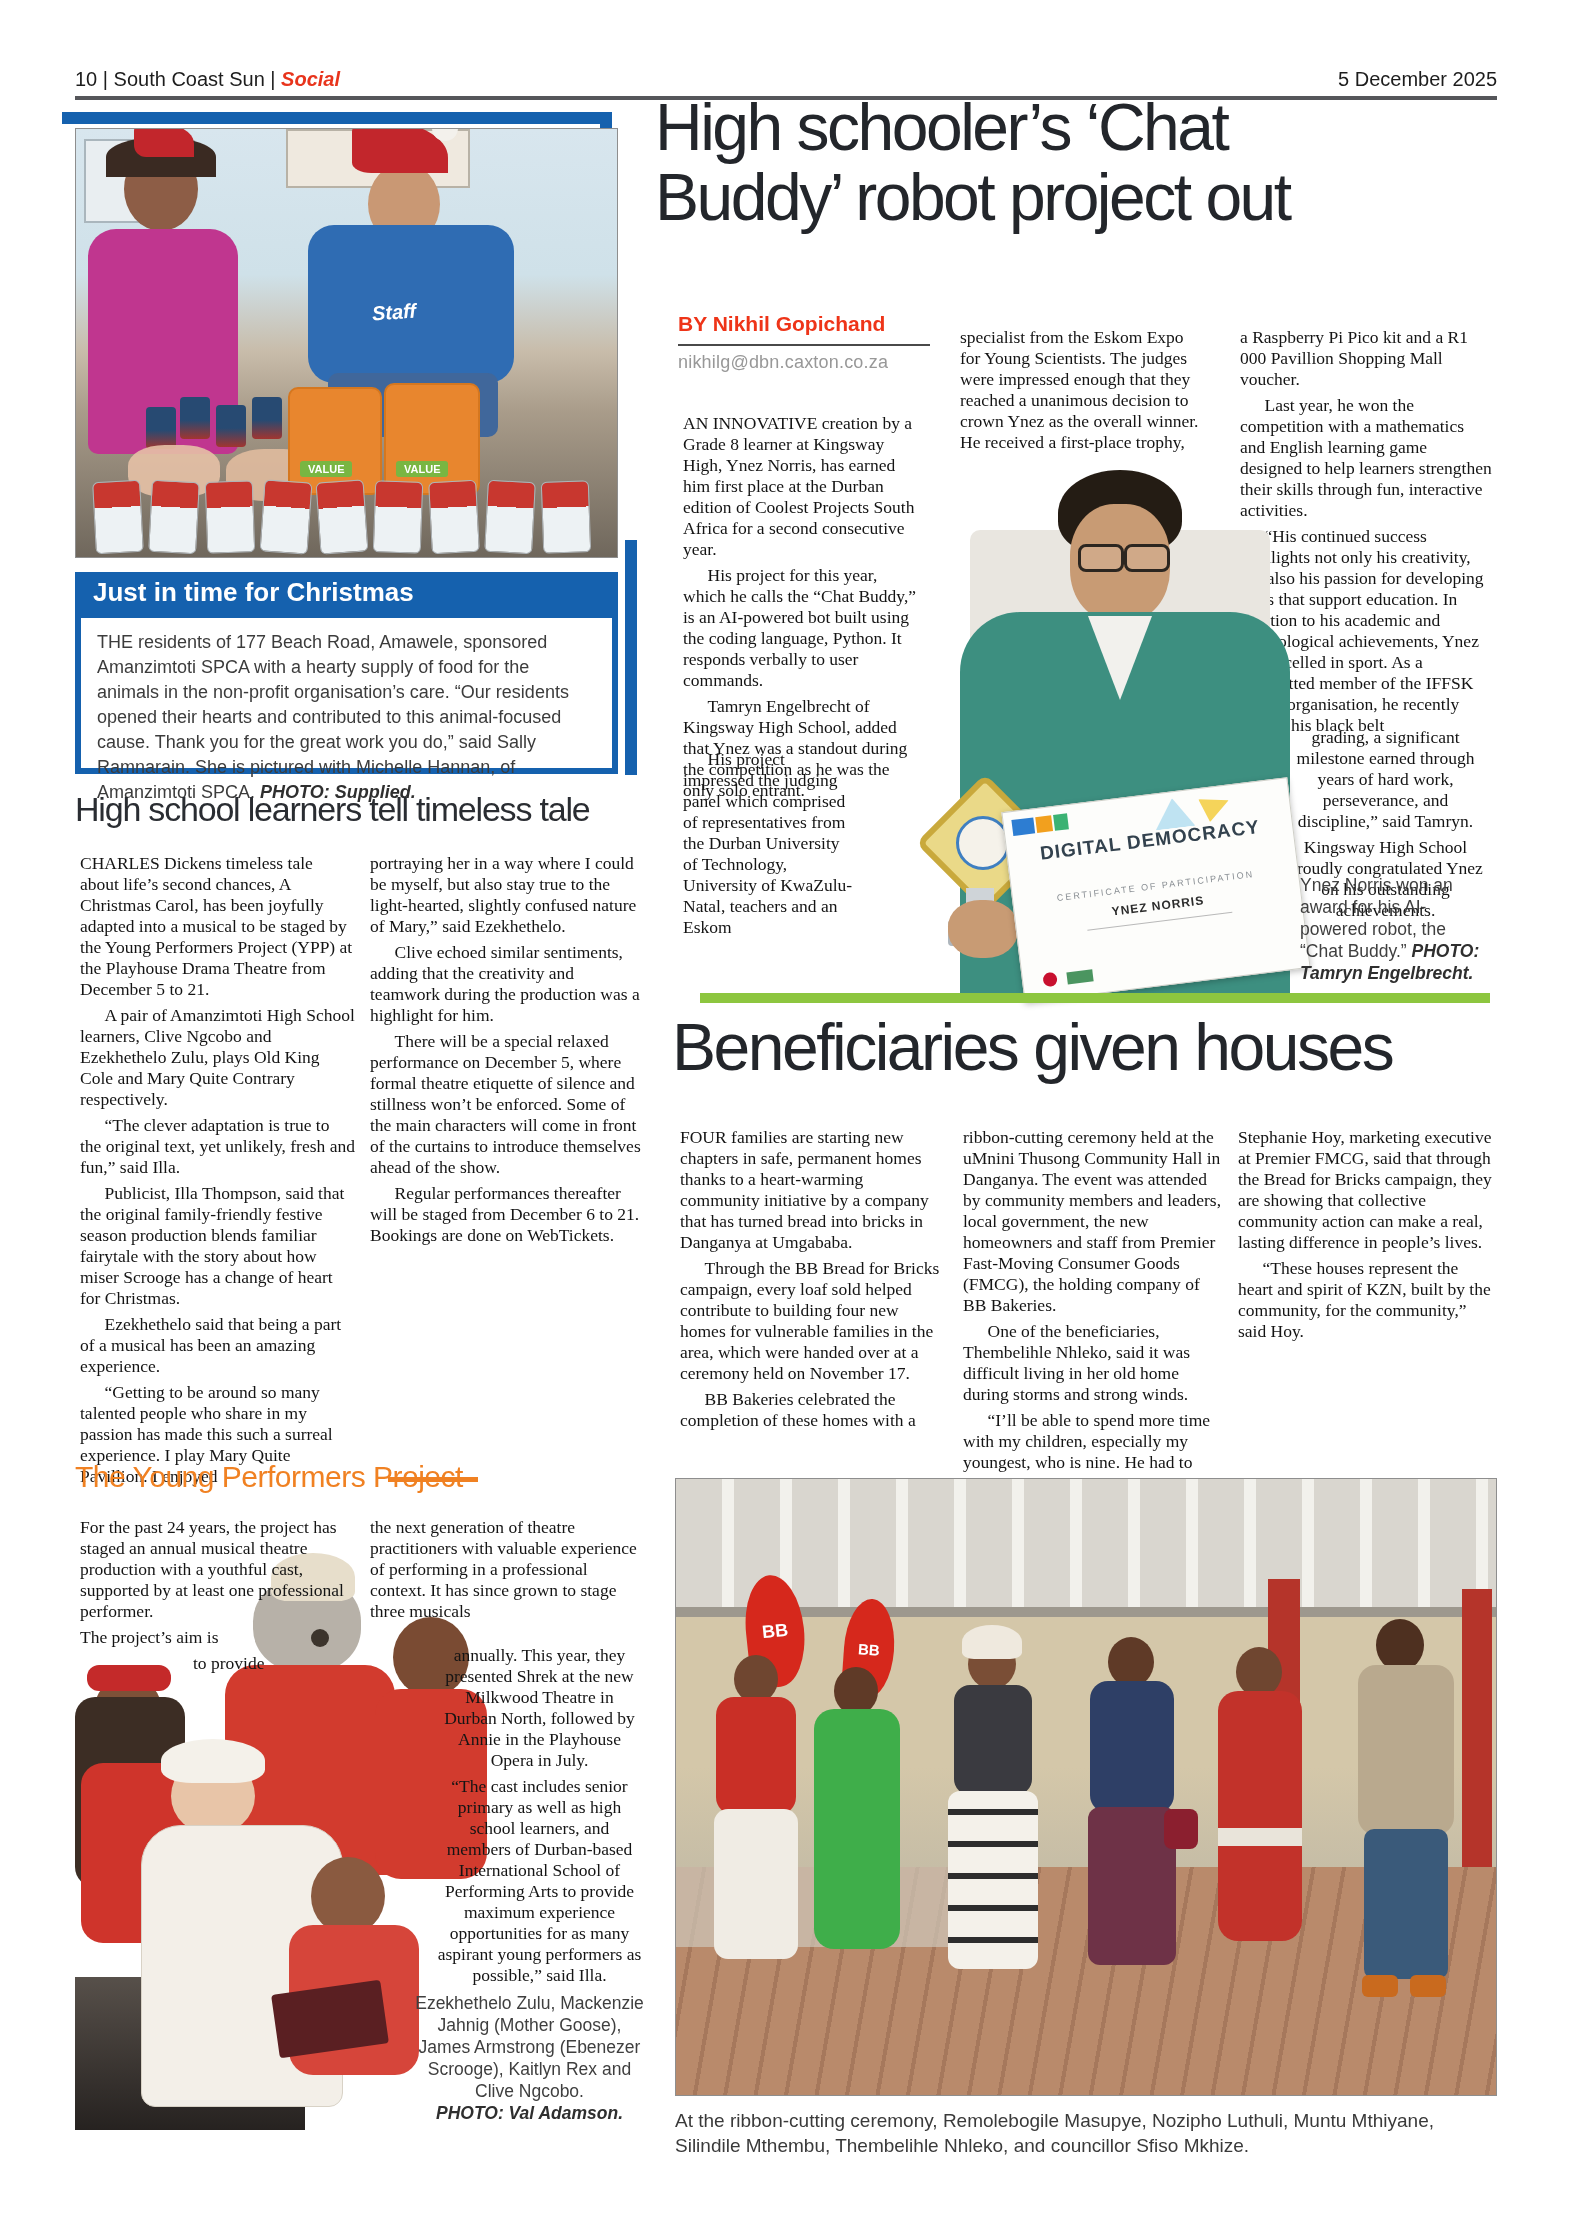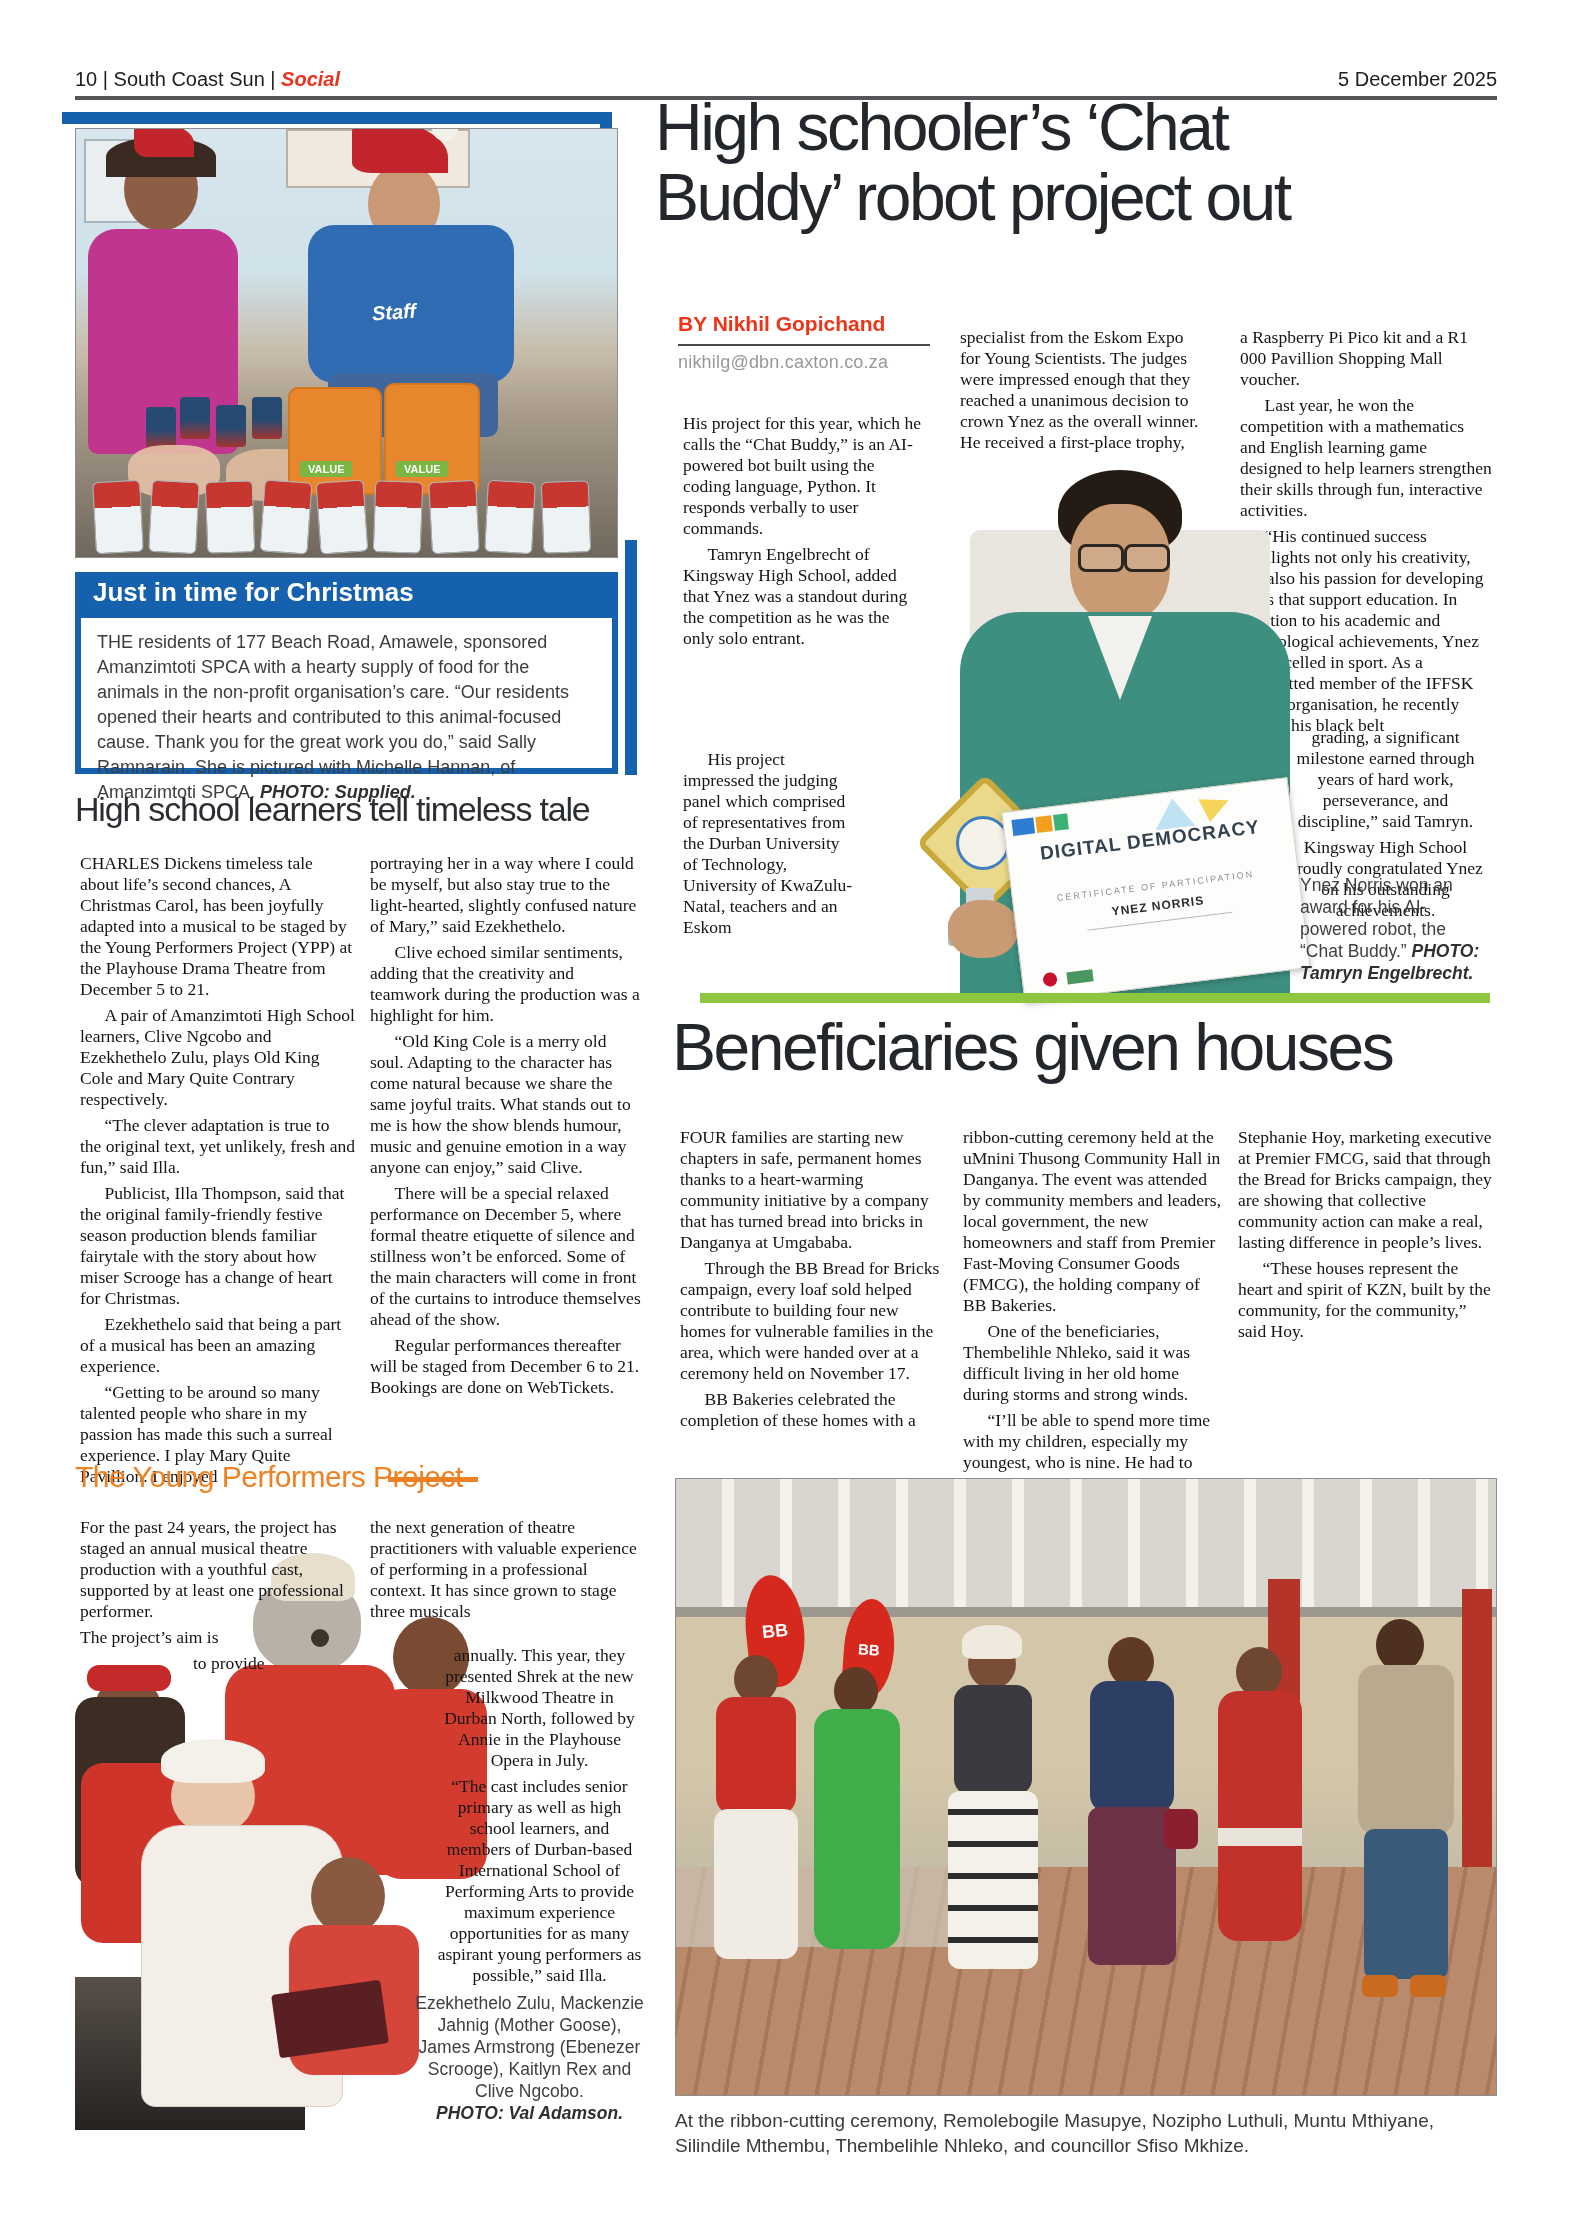--- a/index.html
+++ b/index.html
@@ -104,21 +104,20 @@
     <p>CHARLES Dickens timeless tale about life’s second chances, A Christmas Carol, has been joyfully adapted into a musical to be staged by the Young Performers Project (YPP) at the Playhouse Drama Theatre from December 5 to 21.</p>
     <p>A pair of Amanzimtoti High School learners, Clive Ngcobo and Ezekhethelo Zulu, plays Old King Cole and Mary Quite Contrary respectively.</p>
     <p>“The clever adaptation is true to the original text, yet unlikely, fresh and fun,” said Illa.</p>
     <p>Publicist, Illa Thompson, said that the original family-friendly festive season production blends familiar fairytale with the story about how miser Scrooge has a change of heart for Christmas.</p>
     <p>Ezekhethelo said that being a part of a musical has been an amazing experience.</p>
     <p>“Getting to be around so many talented people who share in my passion has made this such a surreal experience. I play Mary Quite Pavillion. I enjoyed</p>
   </div>
   <div class="abs serif" style="left:365px;top:848px;width:282px">
     <p>portraying her in a way where I could be myself, but also stay true to the light-hearted, slightly confused nature of Mary,” said Ezekhethelo.</p>
     <p>Clive echoed similar sentiments, adding that the creativity and teamwork during the production was a highlight for him.</p>
-    <p>“Old King Cole is a merry old soul. Adapting to the character has come natural because we share the same joyful traits. What stands out to me is how the show blends humour, music and genuine emotion in a way anyone can enjoy,” said Clive.</p>
     <p>There will be a special relaxed performance on December 5, where formal theatre etiquette of silence and stillness won’t be enforced. Some of the main characters will come in front of the curtains to introduce themselves ahead of the show.</p>
     <p>Regular performances thereafter will be staged from December 6 to 21. Bookings are done on WebTickets.</p>
   </div>
 
   <div class="abs orange-h" style="left:75px;top:1460px">The Young Performers Project</div>
   <div class="abs" style="left:388px;top:1477px;width:90px;height:5px;background:#f08122"></div>
 
   <div class="abs" style="left:75px;top:1557px;width:455px;height:573px">
 
     <div class="shape" style="left:0px;top:420px;width:230px;height:153px;background:linear-gradient(180deg,#57504a,#262220)"></div>
@@ -167,20 +166,21 @@
   <div class="abs h-big" style="left:655px;top:92px">
     <div>High schooler’s ‘Chat</div>
     <div>Buddy’ robot project out</div>
   </div>
 
   <div class="abs byline" style="left:678px;top:312px">BY Nikhil Gopichand</div>
   <div class="abs" style="left:678px;top:344px;width:252px;height:2px;background:#4a4a4a"></div>
   <div class="abs email" style="left:678px;top:352px">nikhilg@dbn.caxton.co.za</div>
 
   <div class="abs serif" style="left:678px;top:408px;width:250px">
+    <p>AN INNOVATIVE creation by a Grade 8 learner at Kingsway High, Ynez Norris, has earned him first place at the Durban edition of Coolest Projects South Africa for a second consecutive year.</p>
     <p>His project for this year, which he calls the “Chat Buddy,” is an AI-powered bot built using the coding language, Python. It responds verbally to user commands.</p>
     <p>Tamryn Engelbrecht of Kingsway High School, added that Ynez was a standout during the competition as he was the only solo entrant.</p>
   </div>
   <div class="abs serif" style="left:678px;top:744px;width:185px">
     <p class="ind">His project impressed the judging panel which comprised of representatives from the Durban University of Technology, University of KwaZulu-Natal, teachers and an Eskom</p>
   </div>
 
   <div class="abs serif" style="left:955px;top:322px;width:258px">
     <p>specialist from the Eskom Expo for Young Scientists. The judges were impressed enough that they reached a unanimous decision to crown Ynez as the overall winner. He received a first-place trophy,</p>
   </div>

